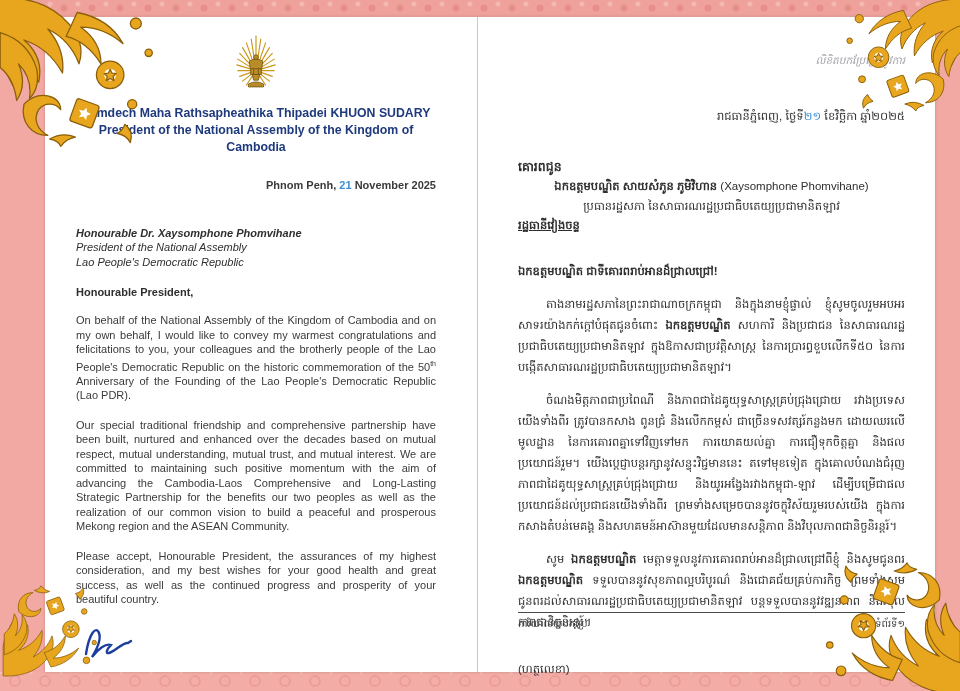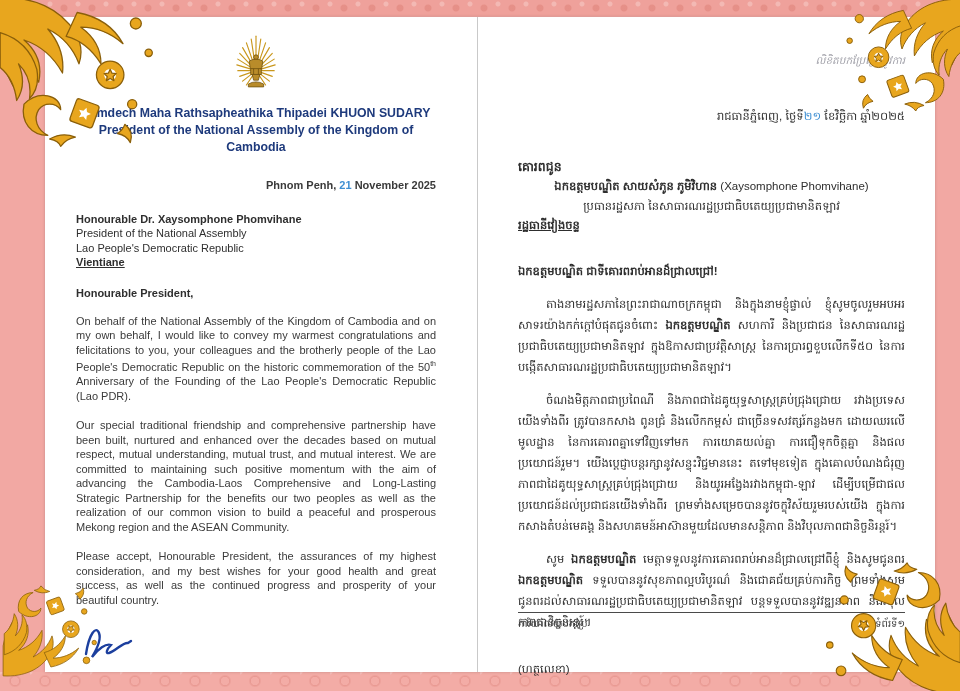--- a/index.html
+++ b/index.html
@@ -18,21 +18,21 @@
          background:#ffffff;display:flex;box-shadow:0 0 3px rgba(0,0,0,.18);}
   .page{box-sizing:border-box;position:relative;}
   .page.left{width:433px;border-right:1px solid #c9c9c9;padding:12px 41px 0 31px;}
   .page.right{flex:1;padding:17px 30px 0 40px;}
 
   
   .emblem-wrap{text-align:center;margin-top:4px;}
   .en-title{margin-top:10px;text-align:center;font-weight:bold;font-size:12.3px;
             line-height:1.4;color:#1e3a7c;}
   .en-date{margin-top:22px;text-align:right;font-size:11px;color:#3a3a3a;font-weight:bold;}
-  .addressee{margin-top:21px;font-size:11px;line-height:14.5px;color:#2f2f2f;}
+  .addressee{margin-top:35px;font-size:11px;line-height:14.5px;color:#2f2f2f;font-style:italic;}
   .addressee .name{font-weight:bold;}
   .addressee .city{font-weight:bold;text-decoration:underline;}
   .salutation{margin-top:17px;font-weight:bold;font-size:11px;color:#2f2f2f;}
   p.en{margin:15px 0 0 0;font-size:11px;line-height:14.5px;color:#3a3a3a;
        text-align:justify;}
   p.en sup{font-size:7px;}
   .sig-block{margin-top:13px;}
   .sig-svg{display:block;margin-left:2px;}
   .sig-name{margin-top:3px;font-weight:bold;font-size:11.5px;color:#2f2f2f;letter-spacing:.3px;}
 
@@ -130,21 +130,20 @@
         <div>Samdech Maha Rathsapheathika Thipadei KHUON SUDARY</div>
         <div>President of the National Assembly of the Kingdom of Cambodia</div>
       </div>
 
       <div class="en-date"><span>Phnom Penh, </span><span style="color: rgb(63, 143, 210);">21</span><span> November 2025</span></div>
 
       <div class="addressee">
         <div class="name">Honourable Dr. Xaysomphone Phomvihane</div>
         <div>President of the National Assembly</div>
         <div>Lao People's Democratic Republic</div>
-        <div class="city">Vientiane</div>
       </div>
 
       <div class="salutation">Honourable President,</div>
 
       <p class="en"><span>On behalf of the National Assembly of the Kingdom of Cambodia and on my own behalf, I would like to convey my warmest congratulations and felicitations to you, your colleagues and the brotherly people of the Lao People's Democratic Republic on the historic commemoration of the </span><span>50</span><sup>th</sup><span> Anniversary of the Founding of the Lao People's Democratic Republic (Lao PDR).</span></p>
       <p class="en">Our special traditional friendship and comprehensive partnership have been built, nurtured and enhanced over the decades based on mutual respect, mutual understanding, mutual trust, and mutual interest. We are committed to maintaining such positive momentum with the aim of advancing the Cambodia-Laos Comprehensive and Long-Lasting Strategic Partnership for the benefits our two peoples as well as the realization of our common vision to build a peaceful and prosperous Mekong region and the ASEAN Community.</p>
       <p class="en">Please accept, Honourable President, the assurances of my highest consideration, and my best wishes for your good health and great success, as well as the continued progress and prosperity of your beautiful country.</p>
 
       <div class="sig-block">
         <svg class="sig-svg" width="58" height="42" viewBox="0 0 58 42">

